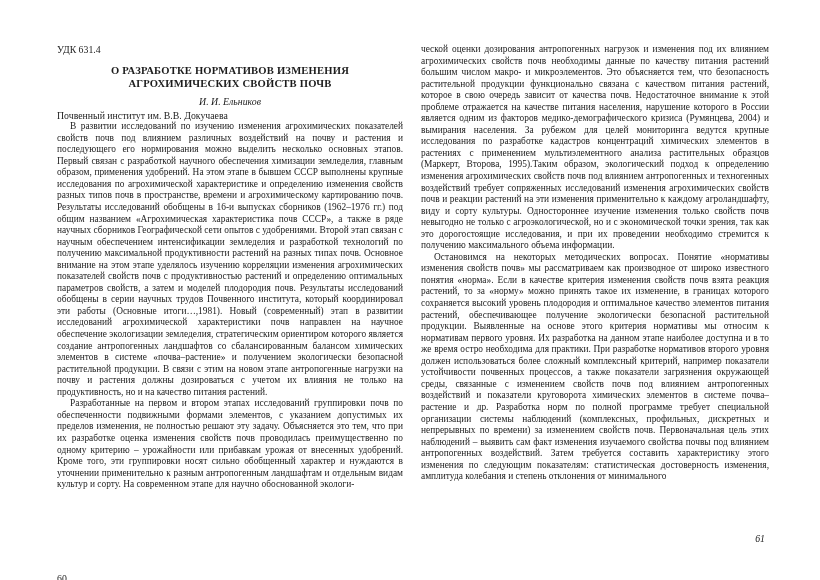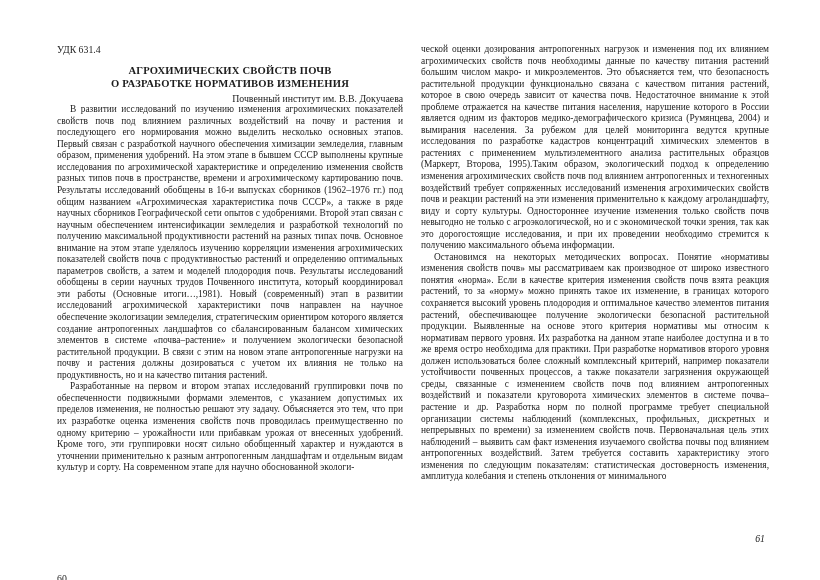--- a/index.html
+++ b/index.html
@@ -47,21 +47,21 @@
   }
   .author {
     margin-top: 6px;
     text-align: center;
     font-style: italic;
     font-size: 9.8px;
     line-height: 11px;
   }
   .affiliation {
     margin-top: 3px;
-    text-align: right;
+    text-align: left;
     font-size: 9.8px;
     line-height: 11px;
   }
   .body-text {
     font-size: 9.4px;
     line-height: 11.55px;
     text-align: justify;
   }
   .body-text-right {
     margin-top: 40px;
@@ -86,24 +86,25 @@
 </style>
 </head>
 <body>
 
 <div class="scan-sheet">
 
   <div class="page page-left">
     <div class="udc">УДК 631.4</div>
 
     <div class="title">
+      <div>О РАЗРАБОТКЕ НОРМАТИВОВ ИЗМЕНЕНИЯ</div>
       <div>АГРОХИМИЧЕСКИХ СВОЙСТВ ПОЧВ</div>
-      <div>О РАЗРАБОТКЕ НОРМАТИВОВ ИЗМЕНЕНИЯ</div>
     </div>
 
+    <div class="author">И. И. Ельников</div>
 
     <div class="affiliation">Почвенный институт им. В.В. Докучаева</div>
 
     <div class="body-text">
       <p class="indent">В развитии исследований по изучению изменения агрохимических показателей свойств почв под влиянием различных воздействий на почву и растения и последующего его нормирования можно выделить несколько основных этапов. Первый связан с разработкой научного обеспечения химизации земледелия, главным образом, применения удобрений. На этом этапе в бывшем СССР выполнены крупные исследования по агрохимической характеристике и определению изменения свойств разных типов почв в пространстве, времени и агрохимическому картированию почв. Результаты исследований обобщены в 16-и выпусках сборников (1962–1976 гг.) под общим названием «Агрохимическая характеристика почв СССР», а также в ряде научных сборников Географической сети опытов с удобрениями. Второй этап связан с научным обеспечением интенсификации земледелия и разработкой технологий по получению максимальной продуктивности растений на разных типах почв. Основное внимание на этом этапе уделялось изучению корреляции изменения агрохимических показателей свойств почв с продуктивностью растений и определению оптимальных параметров свойств, а затем и моделей плодородия почв. Результаты исследований обобщены в серии научных трудов Почвенного института, который координировал эти работы (Основные итоги…,1981). Новый (современный) этап в развитии исследований агрохимической характеристики почв направлен на научное обеспечение экологизации земледелия, стратегическим ориентиром которого является создание антропогенных ландшафтов со сбалансированным балансом химических элементов в системе «почва–растение» и получением экологически безопасной растительной продукции. В связи с этим на новом этапе антропогенные нагрузки на почву и растения должны дозироваться с учетом их влияния не только на продуктивность, но и на качество питания растений.</p>
       <p class="indent">Разработанные на первом и втором этапах исследований группировки почв по обеспеченности подвижными формами элементов, с указанием допустимых их пределов изменения, не полностью решают эту задачу. Объясняется это тем, что при их разработке оценка изменения свойств почв проводилась преимущественно по одному критерию – урожайности или прибавкам урожая от внесенных удобрений. Кроме того, эти группировки носят сильно обобщенный характер и нуждаются в уточнении применительно к разным антропогенным ландшафтам и отдельным видам культур и сорту. На современном этапе для научно обоснованной экологи-</p>
     </div>
 
     <div class="page-number page-number-left">60</div>
   </div>

